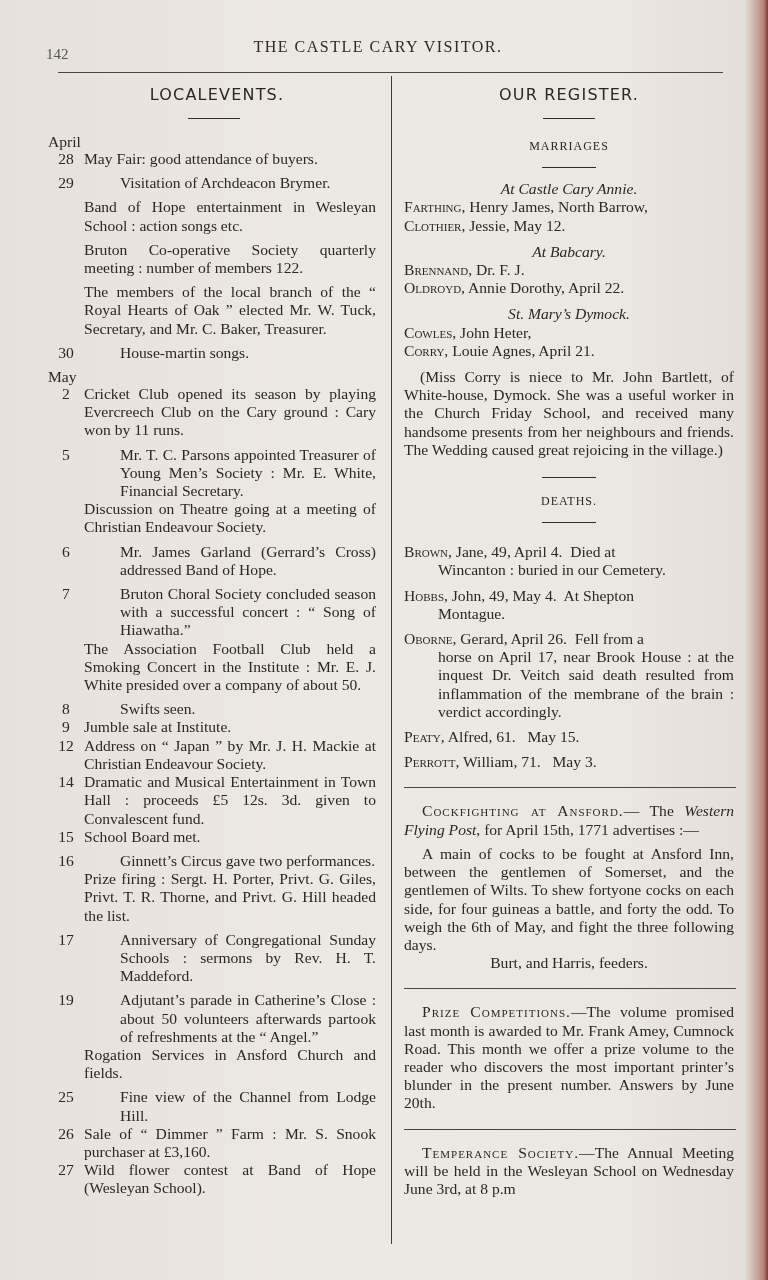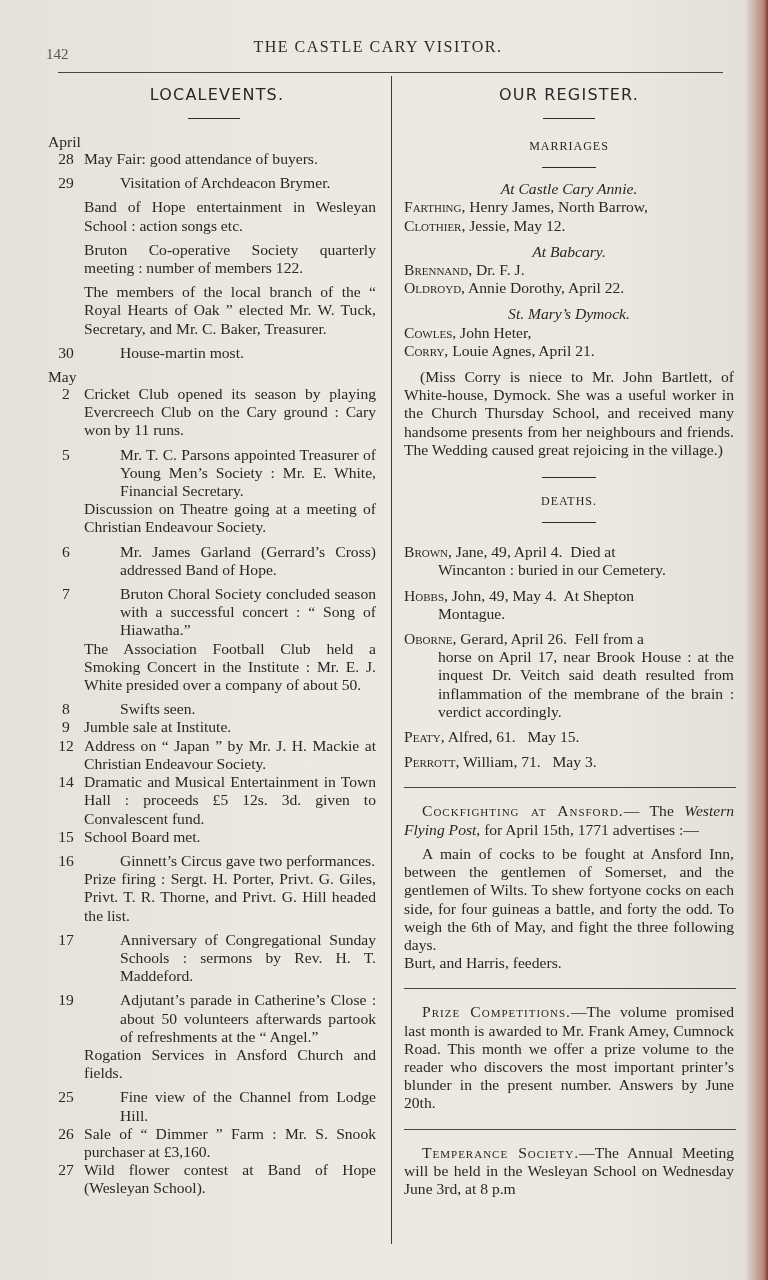--- a/index.html
+++ b/index.html
@@ -64,21 +64,21 @@
   .reg-line { white-space: nowrap; }
   .sc { font-variant: small-caps; }
   .note { text-align: justify; text-indent: 16px; margin-top: 8px; }
   .death { margin-top: 7px; text-align: justify; }
   .death .hang { padding-left: 34px; text-align: justify; display: block; }
   .death.first { margin-top: 20px; }
   .wide-rule { height: 0; border-top: 1.2px solid #4a4540; margin: 12px 0 0 0; width: 332px; }
   .article { text-align: justify; margin-top: 14px; }
   .article p { margin: 0; text-indent: 18px; text-align: justify; }
   .article p + p { margin-top: 6px; }
-  .signoff { text-align: left; }
+  .signoff { text-align: center; }
   .sc-strong { font-variant: small-caps; letter-spacing: 1px; }
 </style>
 </head>
 <body>
 
 <div class="page">
 
   <div class="running-head">
     <span class="page-num">142</span>
     <div class="journal-title">THE CASTLE CARY VISITOR.</div>
@@ -100,21 +100,21 @@
         </div>
         <div class="entry gap">
           <span class="day">29</span>
           <span class="txt">Visitation of Archdeacon Brymer.</span>
         </div>
         <div class="cont gap">Band of Hope entertainment in Wesleyan School : action songs etc.</div>
         <div class="cont gap">Bruton Co-operative Society quarterly meeting : number of members 122.</div>
         <div class="cont gap">The members of the local branch of the “ Royal Hearts of Oak ” elected Mr. W. Tuck, Secretary, and Mr. C. Baker, Treasurer.</div>
         <div class="entry gap">
           <span class="day">30</span>
-          <span class="txt">House-martin most.</span>
+          <span class="txt">House-martin songs.</span>
         </div>
       </div>
 
     <div class="month may">May</div>
     <div id="may-list">
         <div class="entry">
           <span class="day">2</span>
           <span class="txt">Cricket Club opened its season by playing Evercreech Club on the Cary ground : Cary won by 11 runs.</span>
         </div>
         <div class="entry gap">
@@ -190,21 +190,21 @@
         <div class="place first">At Castle Cary Annie.</div>
         <div class="reg-line"><span class="sc">Farthing</span><span>, Henry James, North Barrow,</span></div>
         <div class="reg-line"><span class="sc">Clothier</span><span>, Jessie, May 12.</span></div>
         <div class="place">At Babcary.</div>
         <div class="reg-line"><span class="sc">Brennand</span><span>, Dr. F. J.</span></div>
         <div class="reg-line"><span class="sc">Oldroyd</span><span>, Annie Dorothy, April 22.</span></div>
         <div class="place">St. Mary’s Dymock.</div>
         <div class="reg-line"><span class="sc">Cowles</span><span>, John Heter,</span></div>
         <div class="reg-line"><span class="sc">Corry</span><span>, Louie Agnes, April 21.</span></div>
       </div>
-    <div class="note">(Miss Corry is niece to Mr. John Bartlett, of White-house, Dymock. She was a useful worker in the Church Thursday School, and received many handsome presents from her neighbours and friends. The Wedding caused great rejoicing in the village.)</div>
+    <div class="note">(Miss Corry is niece to Mr. John Bartlett, of White-house, Dymock. She was a useful worker in the Church Friday School, and received many handsome presents from her neighbours and friends. The Wedding caused great rejoicing in the village.)</div>
 
     <div class="right-short-rule" style="margin-top:18px"></div>
     <div class="sub-head" style="margin-top:14px">DEATHS.</div>
     <div class="right-short-rule" style="margin-top:12px"></div>
     <div id="deaths">
         <div class="death first"><span class="sc">Brown</span><span style="white-space: pre;">, Jane, 49, April 4.  Died at</span><span class="hang">Wincanton : buried in our Cemetery.</span></div>
         <div class="death"><span class="sc">Hobbs</span><span style="white-space: pre;">, John, 49, May 4.  At Shepton</span><span class="hang">Montague.</span></div>
         <div class="death"><span class="sc">Oborne</span><span style="white-space: pre;">, Gerard, April 26.  Fell from a</span><span class="hang">horse on April 17, near Brook House : at the inquest Dr. Veitch said death resulted from inflammation of the membrane of the brain : verdict accordingly.</span></div>
         <div class="death"><span class="sc">Peaty</span><span style="white-space: pre;">, Alfred, 61.   May 15.</span></div>
         <div class="death"><span class="sc">Perrott</span><span style="white-space: pre;">, William, 71.   May 3.</span></div>

